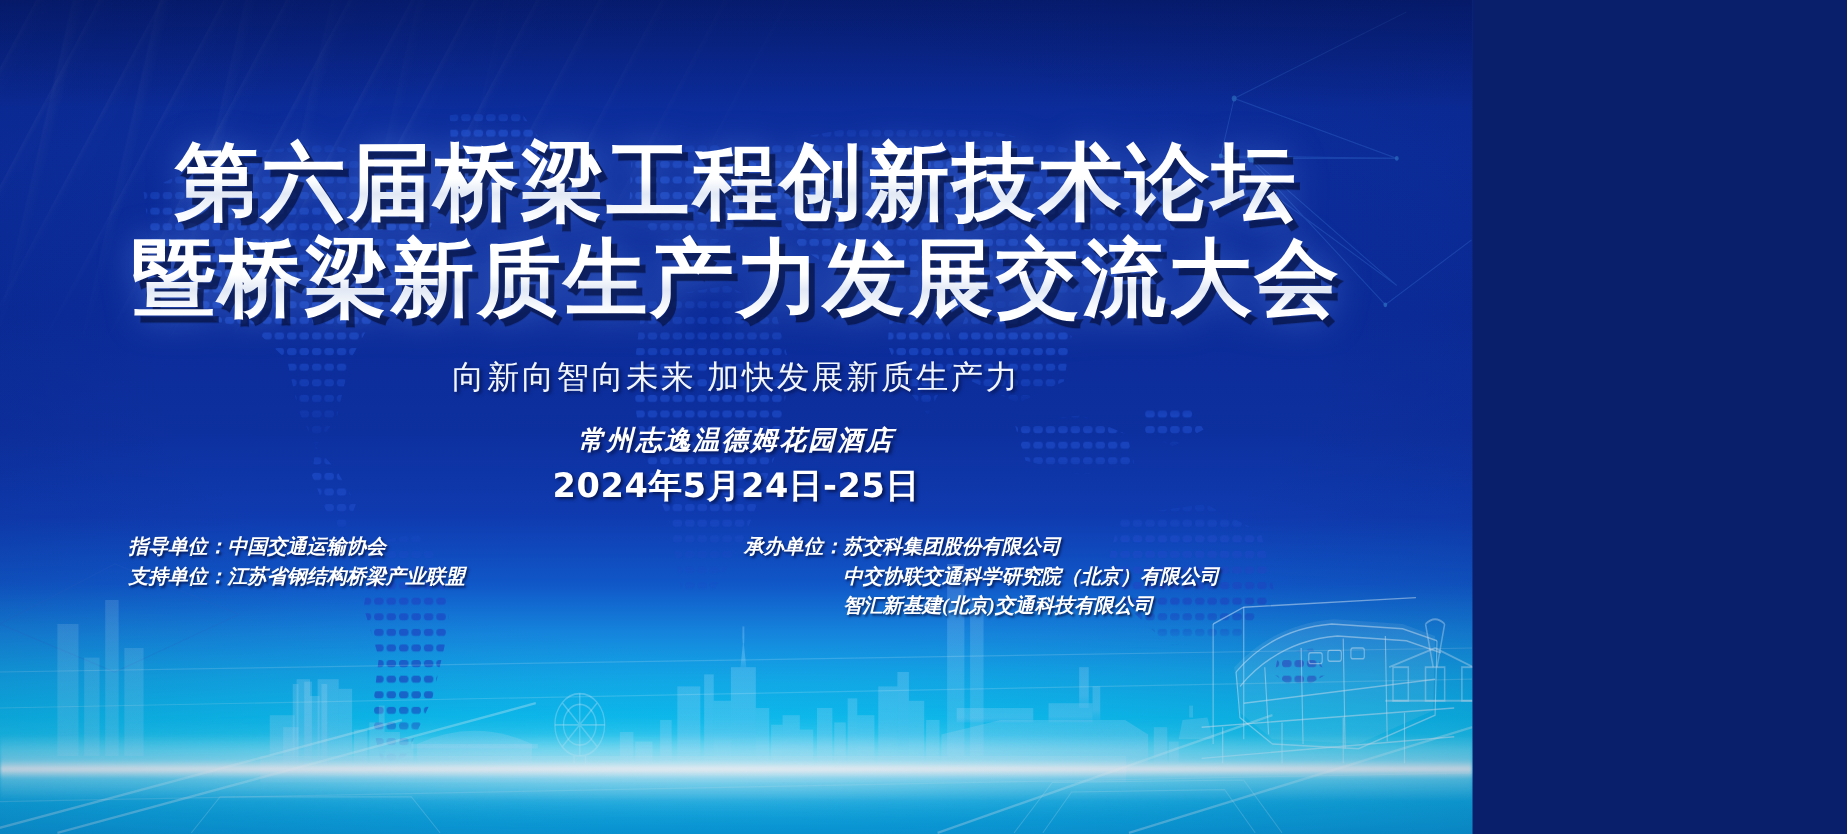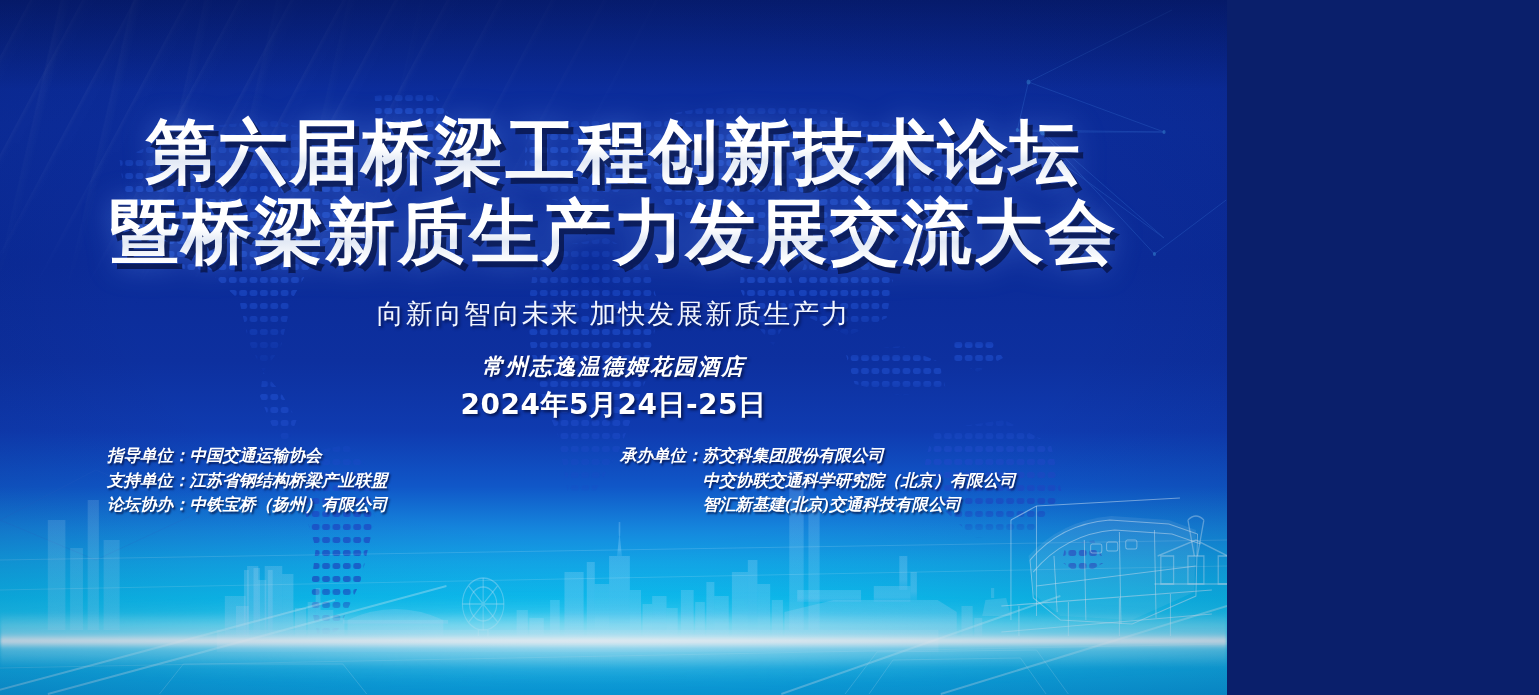--- a/index.html
+++ b/index.html
@@ -412,23 +412,20 @@
 
     <div class="orgs">
 
       <div class="org-col col-left">
         <span class="org-row">
           <span class="org-label">指导单位：</span><span>中国交通运输协会</span>
         </span>
         <span class="org-row">
           <span class="org-label">支持单位：</span><span>江苏省钢结构桥梁产业联盟</span>
         </span>
-        <span class="org-row">
-          <span class="org-label">论坛协办：</span><span>中铁宝桥（扬州）有限公司</span>
-        </span>
       </div>
 
       <div class="org-col col-mid">
         <span class="org-row">
           <span class="org-label">承办单位：</span><span>苏交科集团股份有限公司</span>
         </span>
         <span class="org-row">
           <span class="org-indent">承办单位：</span><span>中交协联交通科学研究院（北京）有限公司</span>
         </span>
         <span class="org-row">

